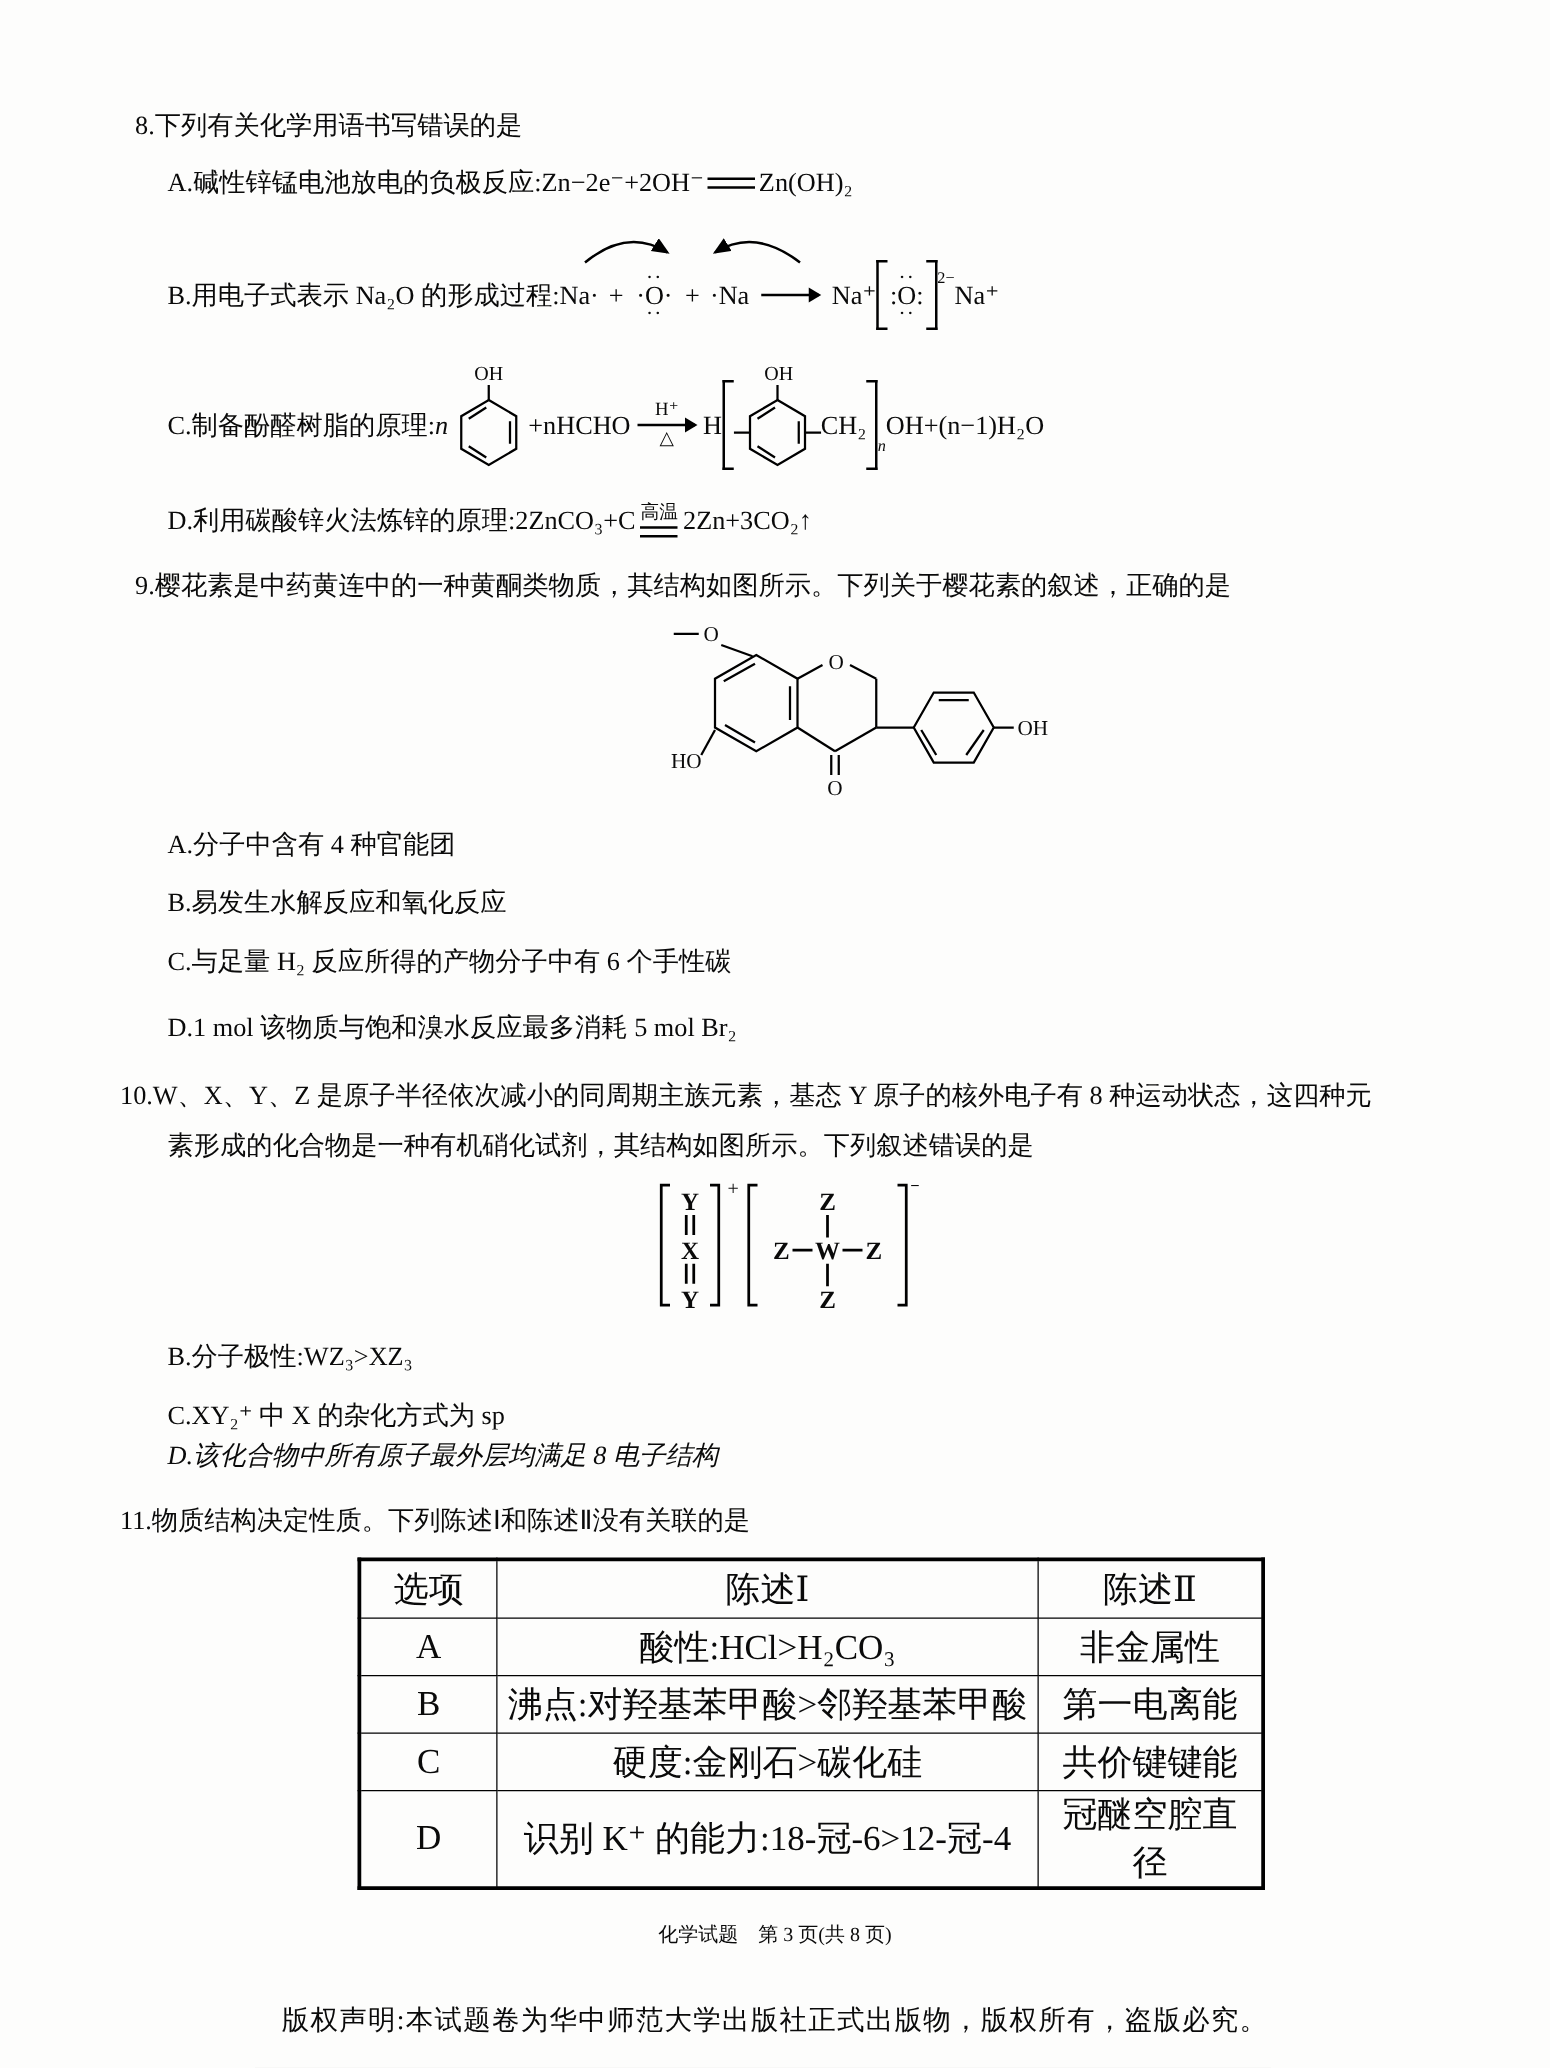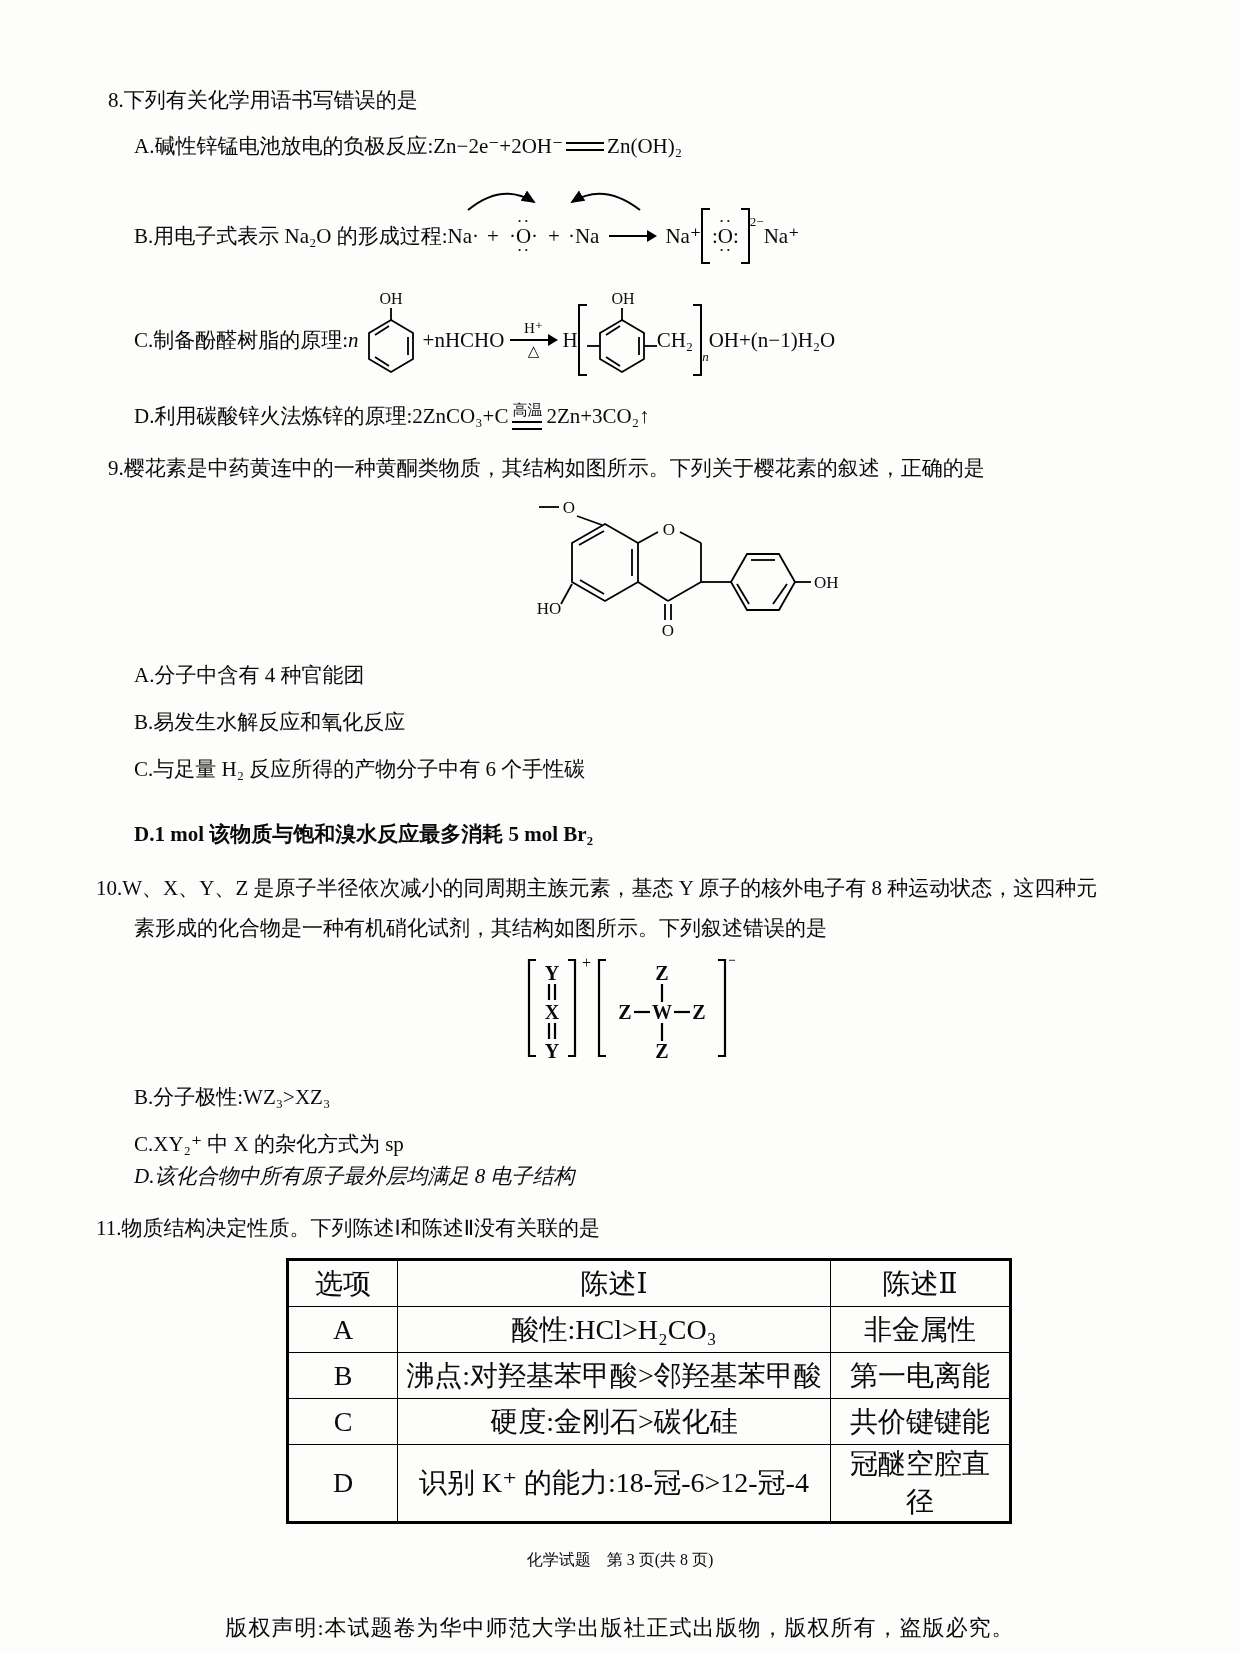--- a/index.html
+++ b/index.html
@@ -186,21 +186,21 @@
     <text x="64" y="21" font-size="17" text-anchor="middle">O</text>
     <text x="164" y="43" font-size="17" text-anchor="middle">O</text>
     <text x="44" y="122" font-size="17" text-anchor="middle">HO</text>
     <text x="163" y="144" font-size="17" text-anchor="middle">O</text>
     <text x="309" y="96" font-size="17" text-anchor="start">OH</text>
   </svg>
 
   <div class="opt" style="margin-top:14px;">A.分子中含有 4 种官能团</div>
   <div class="opt" style="margin-top:19px;">B.易发生水解反应和氧化反应</div>
   <div class="opt" style="margin-top:19px;">C.与足量 H₂ 反应所得的产物分子中有 6 个手性碳</div>
-  <div class="opt" style="margin-top:37px;font-weight:bold;">D.1 mol 该物质与饱和溴水反应最多消耗 5 mol Br₂</div>
+  <div class="opt" style="margin-top:25px;">D.1 mol 该物质与饱和溴水反应最多消耗 5 mol Br₂</div>
 
   <div class="stem-2d" style="margin-top:26px;">10.W、X、Y、Z 是原子半径依次减小的同周期主族元素，基态 Y 原子的核外电子有 8 种运动状态，这四种元</div>
   <div class="opt" style="margin-top:12px;">素形成的化合物是一种有机硝化试剂，其结构如图所示。下列叙述错误的是</div>
 
   <svg width="215" height="112" viewBox="0 0 215 112" style="display:block;margin:10px 0 0 520px;">
     <g stroke="#000" stroke-width="2.2" fill="none">
       <path d="M16,8 h-7 v96 h7"></path>
       <path d="M48,8 h7 v96 h-7"></path>
       <line x1="29" y1="32" x2="29" y2="48"></line>
       <line x1="35" y1="32" x2="35" y2="48"></line>

